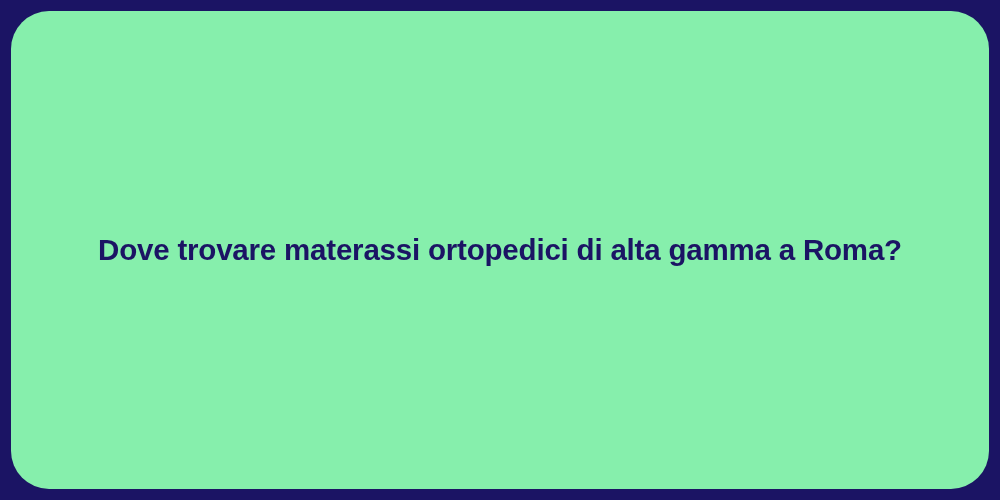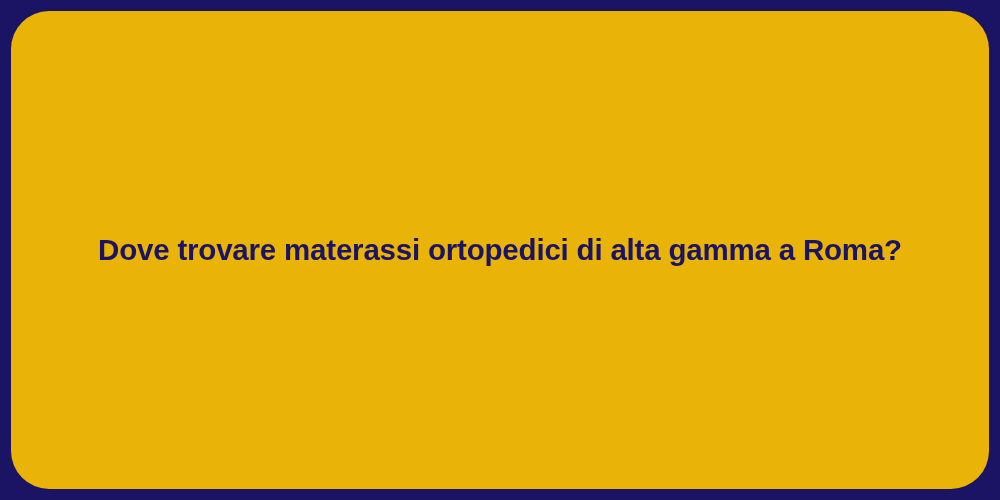--- a/index.html
+++ b/index.html
@@ -22,21 +22,21 @@
     width: 1000px;
     height: 500px;
     background: #1b1464;
     padding: 11px;
   }
 
   .banner-panel {
     box-sizing: border-box;
     width: 100%;
     height: 100%;
-    background: #eab308;
+    background: #86efac;
     border-radius: 38px;
     display: flex;
     align-items: center;
     justify-content: center;
     text-align: center;
     padding: 0 40px;
   }
 
   .headline {
     margin: 0;

